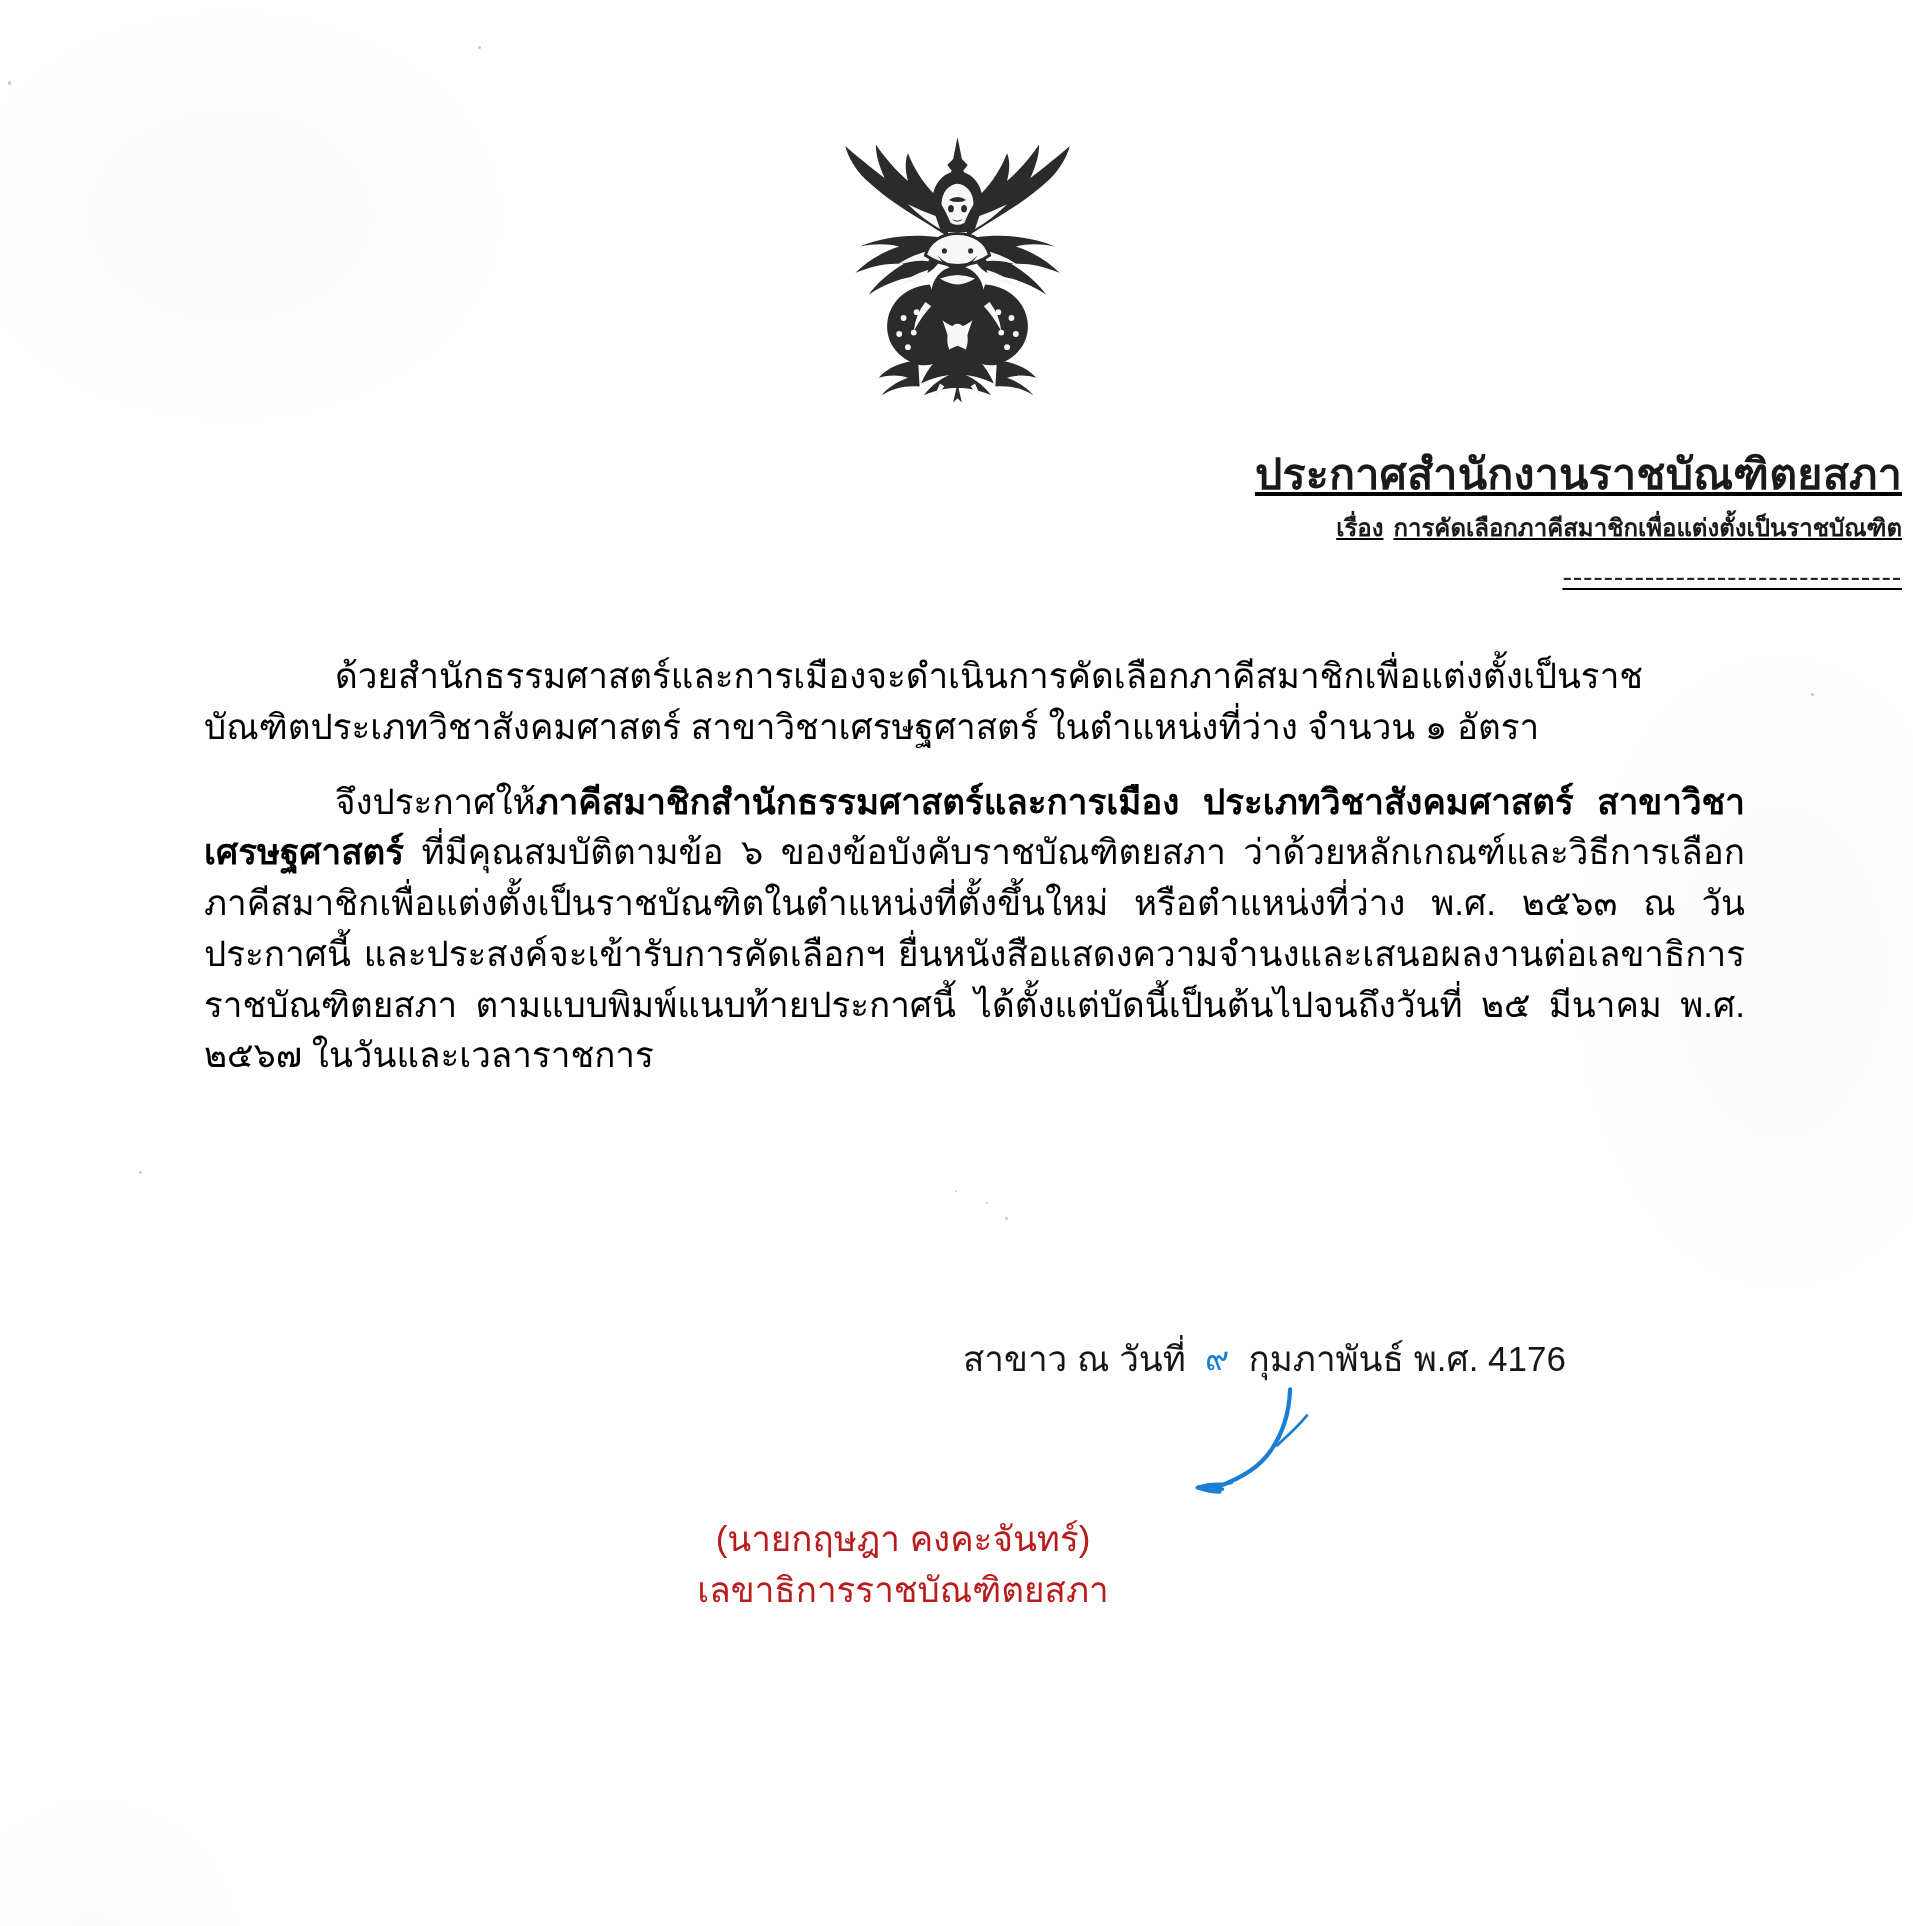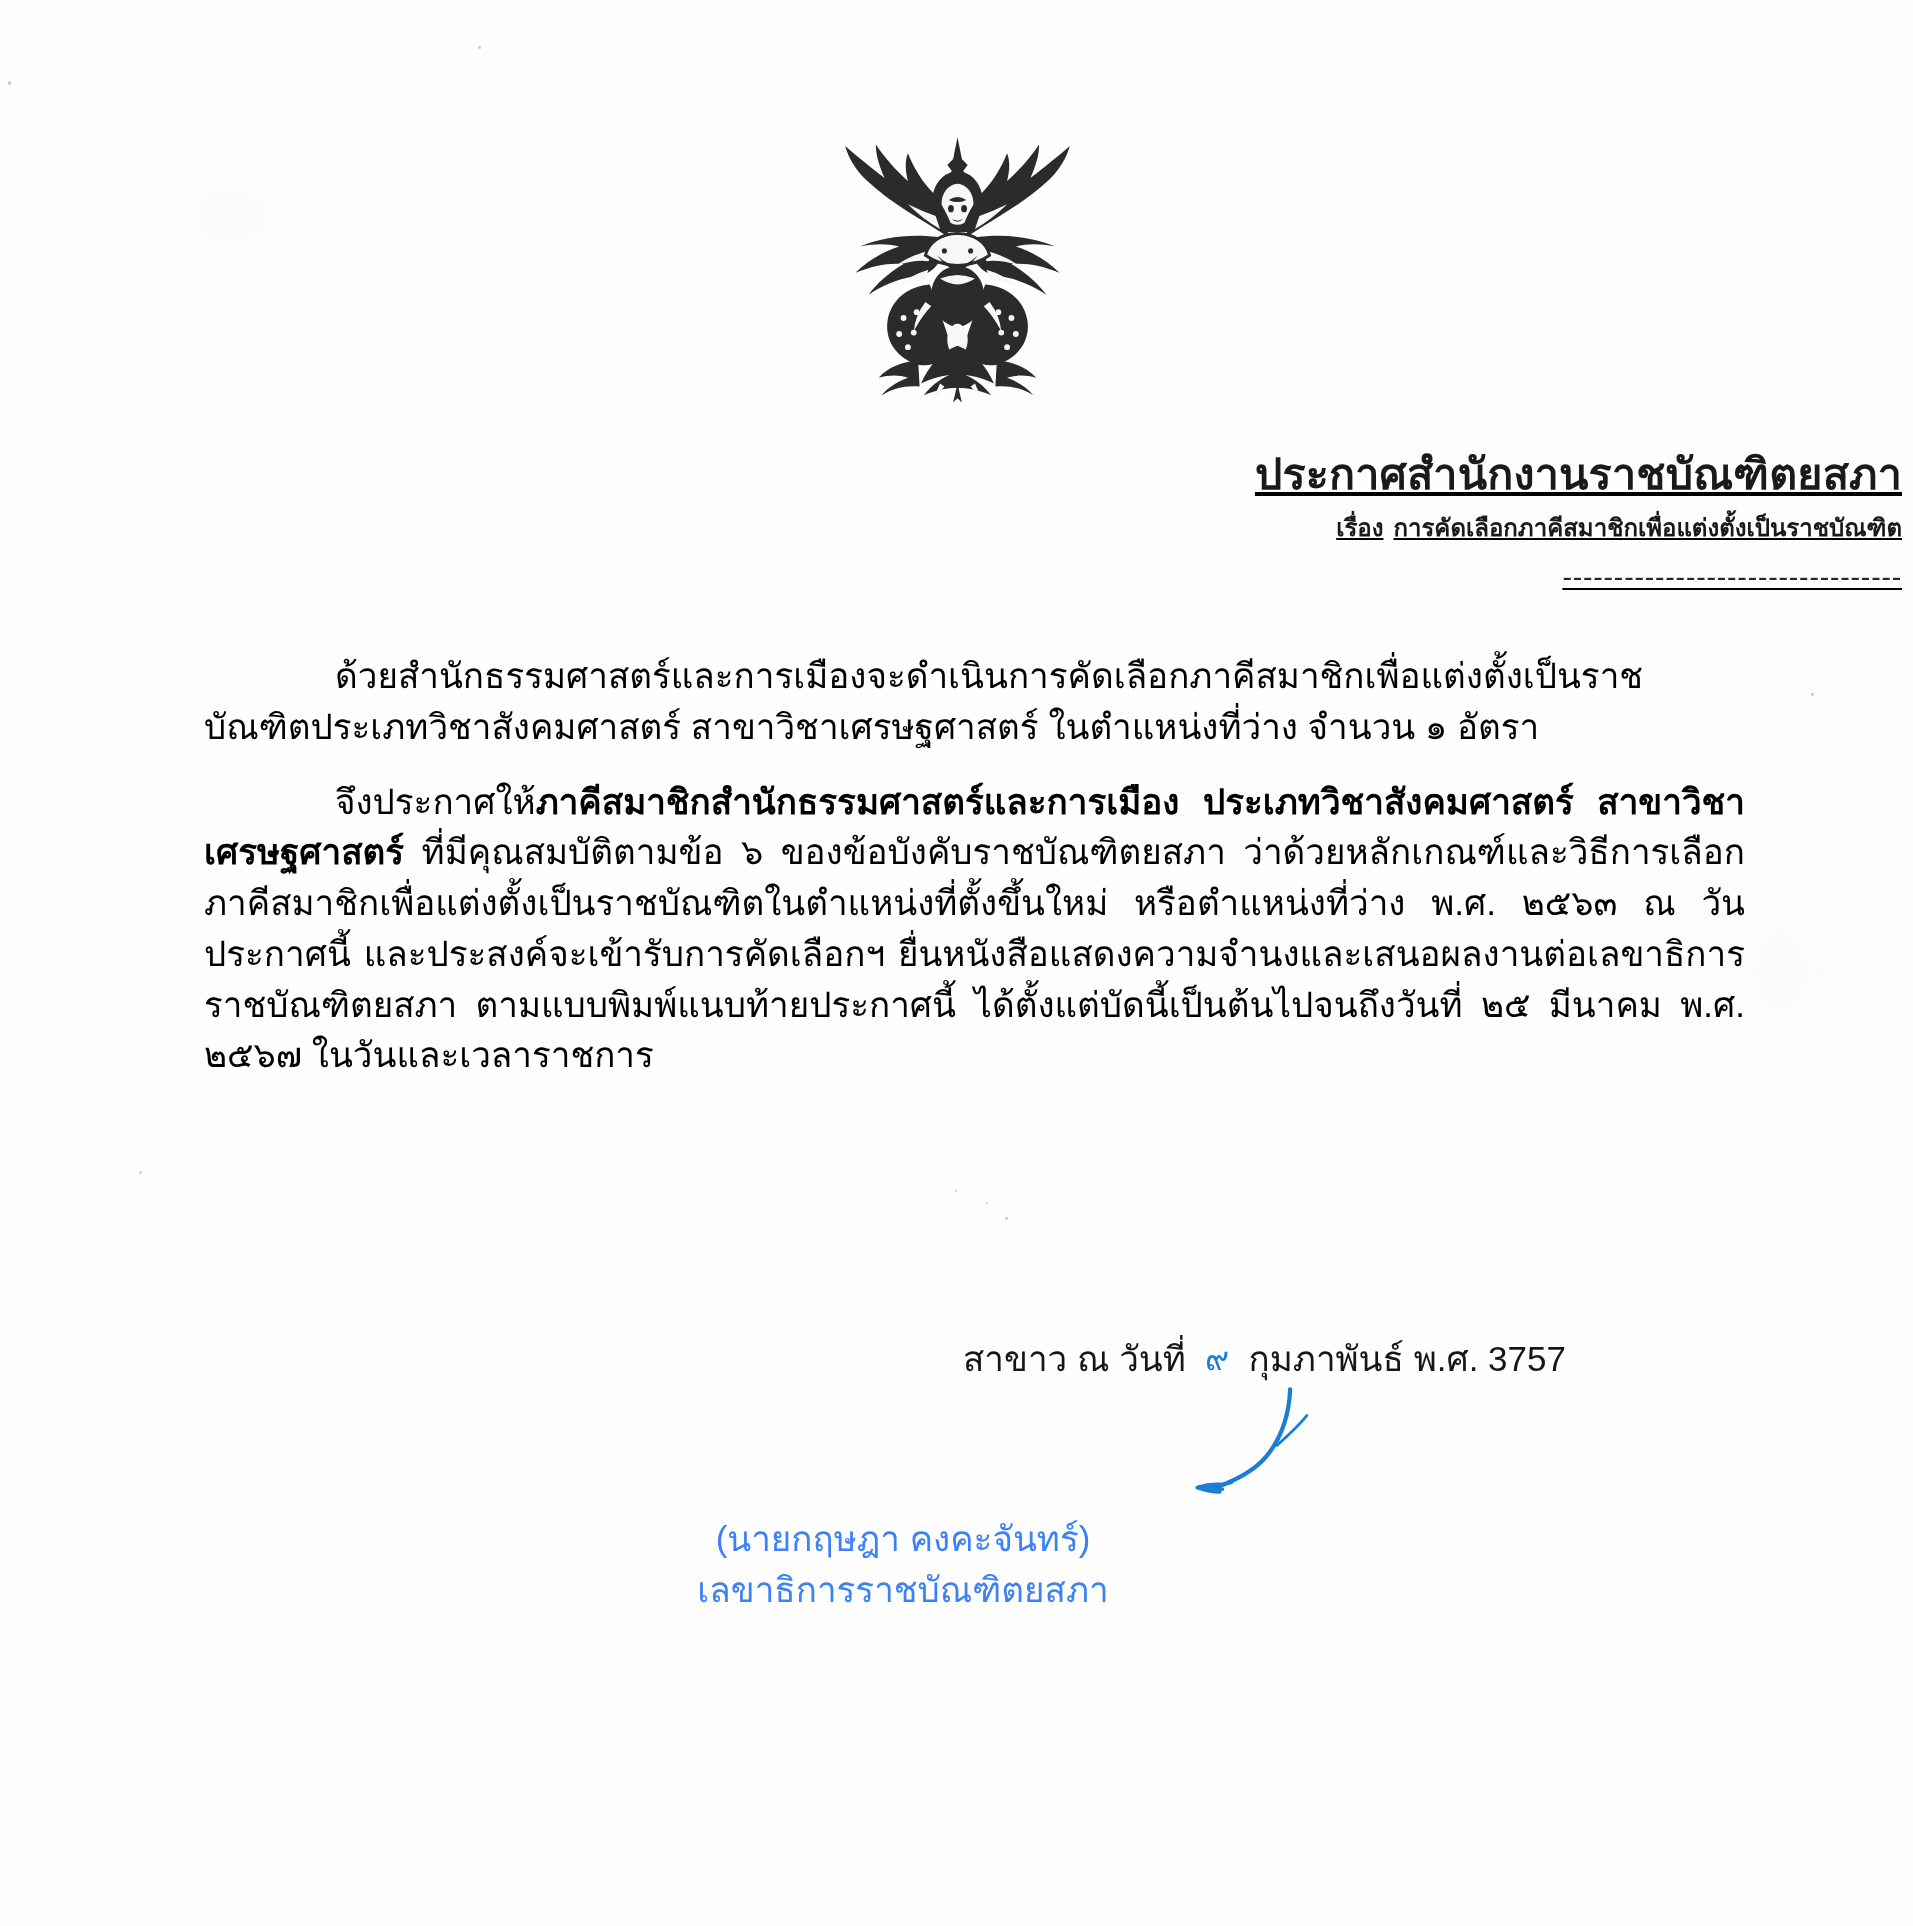--- a/index.html
+++ b/index.html
@@ -133,21 +133,21 @@
     width: 270px;
     height: 146px;
   }
   .sign-block {
     position: absolute;
     top: 1514px;
     left: 0; right: 0;
     text-align: center;
     padding-right: 108px;
     font-size: 35px;
-    color: #3b82f6;
+    color: #b91c1c;
     line-height: 1.45;
   }
   .sign-name { white-space: nowrap; }
   .sign-title { white-space: nowrap; }
 </style>
 </head>
 <body>
 
 <div class="page">
 
@@ -267,21 +267,21 @@
       <span class="indent"></span><span>ด้วยสำนักธรรมศาสตร์และการเมืองจะดำเนินการคัดเลือกภาคีสมาชิกเพื่อแต่งตั้งเป็นราชบัณฑิตประเภทวิชาสังคมศาสตร์  สาขาวิชาเศรษฐศาสตร์ ในตำแหน่งที่ว่าง จำนวน ๑ อัตรา</span>
     </p>
 
     <p class="para p2">
       <span class="indent"></span><span>จึงประกาศให้</span><b>ภาคีสมาชิกสำนักธรรมศาสตร์และการเมือง</b><span> </span><b>ประเภทวิชาสังคมศาสตร์  สาขาวิชาเศรษฐศาสตร์</b><span> ที่มีคุณสมบัติตามข้อ ๖ ของข้อบังคับราชบัณฑิตยสภา ว่าด้วยหลักเกณฑ์และวิธีการเลือกภาคีสมาชิกเพื่อแต่งตั้งเป็นราชบัณฑิตในตำแหน่งที่ตั้งขึ้นใหม่ หรือตำแหน่งที่ว่าง พ.ศ. ๒๕๖๓ ณ วันประกาศนี้ และประสงค์จะเข้ารับการคัดเลือกฯ ยื่นหนังสือแสดงความจำนงและเสนอผลงานต่อเลขาธิการราชบัณฑิตยสภา ตามแบบพิมพ์แนบท้ายประกาศนี้  ได้ตั้งแต่บัดนี้เป็นต้นไปจนถึงวันที่ ๒๕  มีนาคม พ.ศ. ๒๕๖๗  ในวันและเวลาราชการ</span>
     </p>
 
   </div>
 
   <div class="date-line">
-    <span>สาขาว ณ วันที่</span><span class="gap-sm"></span><span class="handwritten-day">๙</span><span class="gap-sm"></span><span>กุมภาพันธ์ พ.ศ. 3757</span>
+    <span>สาขาว ณ วันที่</span><span class="gap-sm"></span><span class="handwritten-day">๙</span><span class="gap-sm"></span><span>กุมภาพันธ์ พ.ศ. 4176</span>
   </div>
 
   <svg class="signature-svg" viewBox="0 0 700 380" aria-hidden="true">
     <g fill="none" stroke="#1a7fd4" stroke-linecap="round" stroke-linejoin="round">
       <path d="M470 6 C468 60 452 120 418 168 C392 206 340 238 286 258" stroke-width="11"></path>
       <path d="M300 254 C276 252 252 254 228 262 C254 258 276 260 294 266" stroke-width="9"></path>
       <path d="M232 262 C250 268 268 272 286 272" stroke-width="12"></path>
       <path d="M436 152 C462 128 490 104 514 74" stroke-width="7"></path>
       <path d="M318 250 q-22 2 -40 10" stroke-width="6"></path>
     </g>

